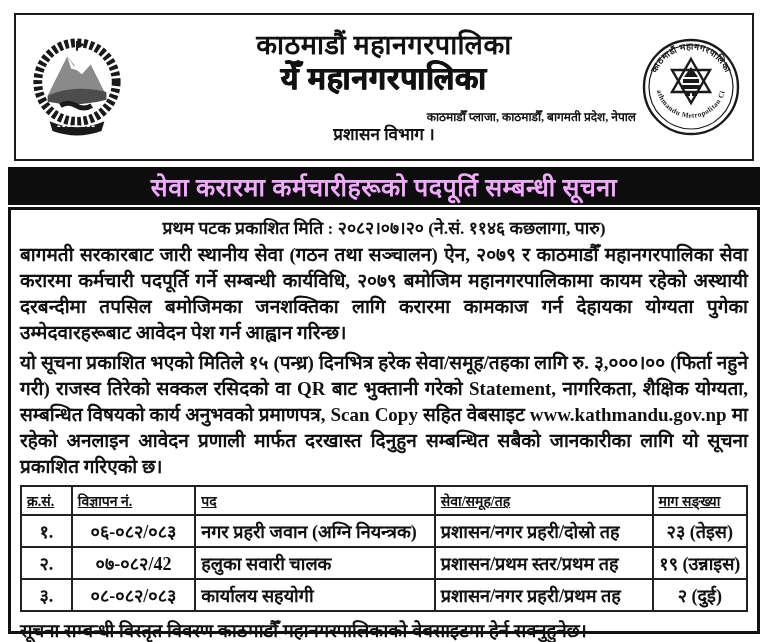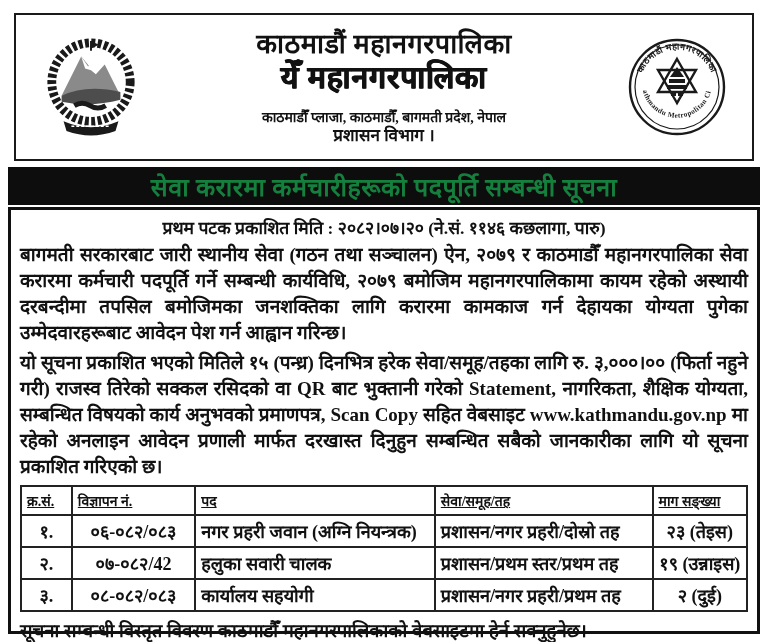--- a/index.html
+++ b/index.html
@@ -6,37 +6,37 @@
   html,body { background:#e8e8e8; }
   .page {
     position:relative; width:768px; height:642px; background:#ffffff;
     font-family:"Liberation Serif","DejaVu Serif",serif;
     color:#111; font-weight:700; overflow:hidden;
   }
   
   .header-box {
     position:absolute; left:14px; top:13px; width:740px; height:148px;
     border:2px solid #1a1a1a; display:flex; align-items:center;
-    padding:2px 20px;
+    padding:2px 6px;
   }
   .logo-cell { width:110px; display:flex; justify-content:center; align-items:center; }
   .header-center { flex:1; text-align:center; line-height:1.12; }
   .org-name { font-size:27px; letter-spacing:0.5px; }
   .org-name-script {
     font-size:30px; letter-spacing:1px; transform:scaleY(1.05);
     text-shadow:0.6px 0 0 #111, -0.6px 0 0 #111;
     margin-top:1px;
   }
   .office-line { font-size:21px; margin-top:3px; }
-  .address-line { font-size:14px; margin-top:16px; }
+  .address-line { font-size:12px; margin-top:16px;text-align:right; }
   .dept-line { font-size:17px; margin-top:1px; }
   
   .banner {
     position:absolute; left:8px; top:167px; width:752px; height:38px;
-    background:#0d0d0d; color:#15803d; display:flex; align-items:center; justify-content:center;
+    background:#0d0d0d; color:#f0abfc; display:flex; align-items:center; justify-content:center;
     font-size:25px; letter-spacing:0.5px;
   }
   
   .main-box {
     position:absolute; left:8px; top:207px; width:752px; height:427px;
     border:3px solid #111; padding:3px 9px 2px 9px;
   }
   .pub-line { text-align:center; font-size:17.5px; margin:2px 0 3px 0; }
   .para { font-size:19px; line-height:26px; text-align:justify; }
   .para + .para { margin-top:4px; }

